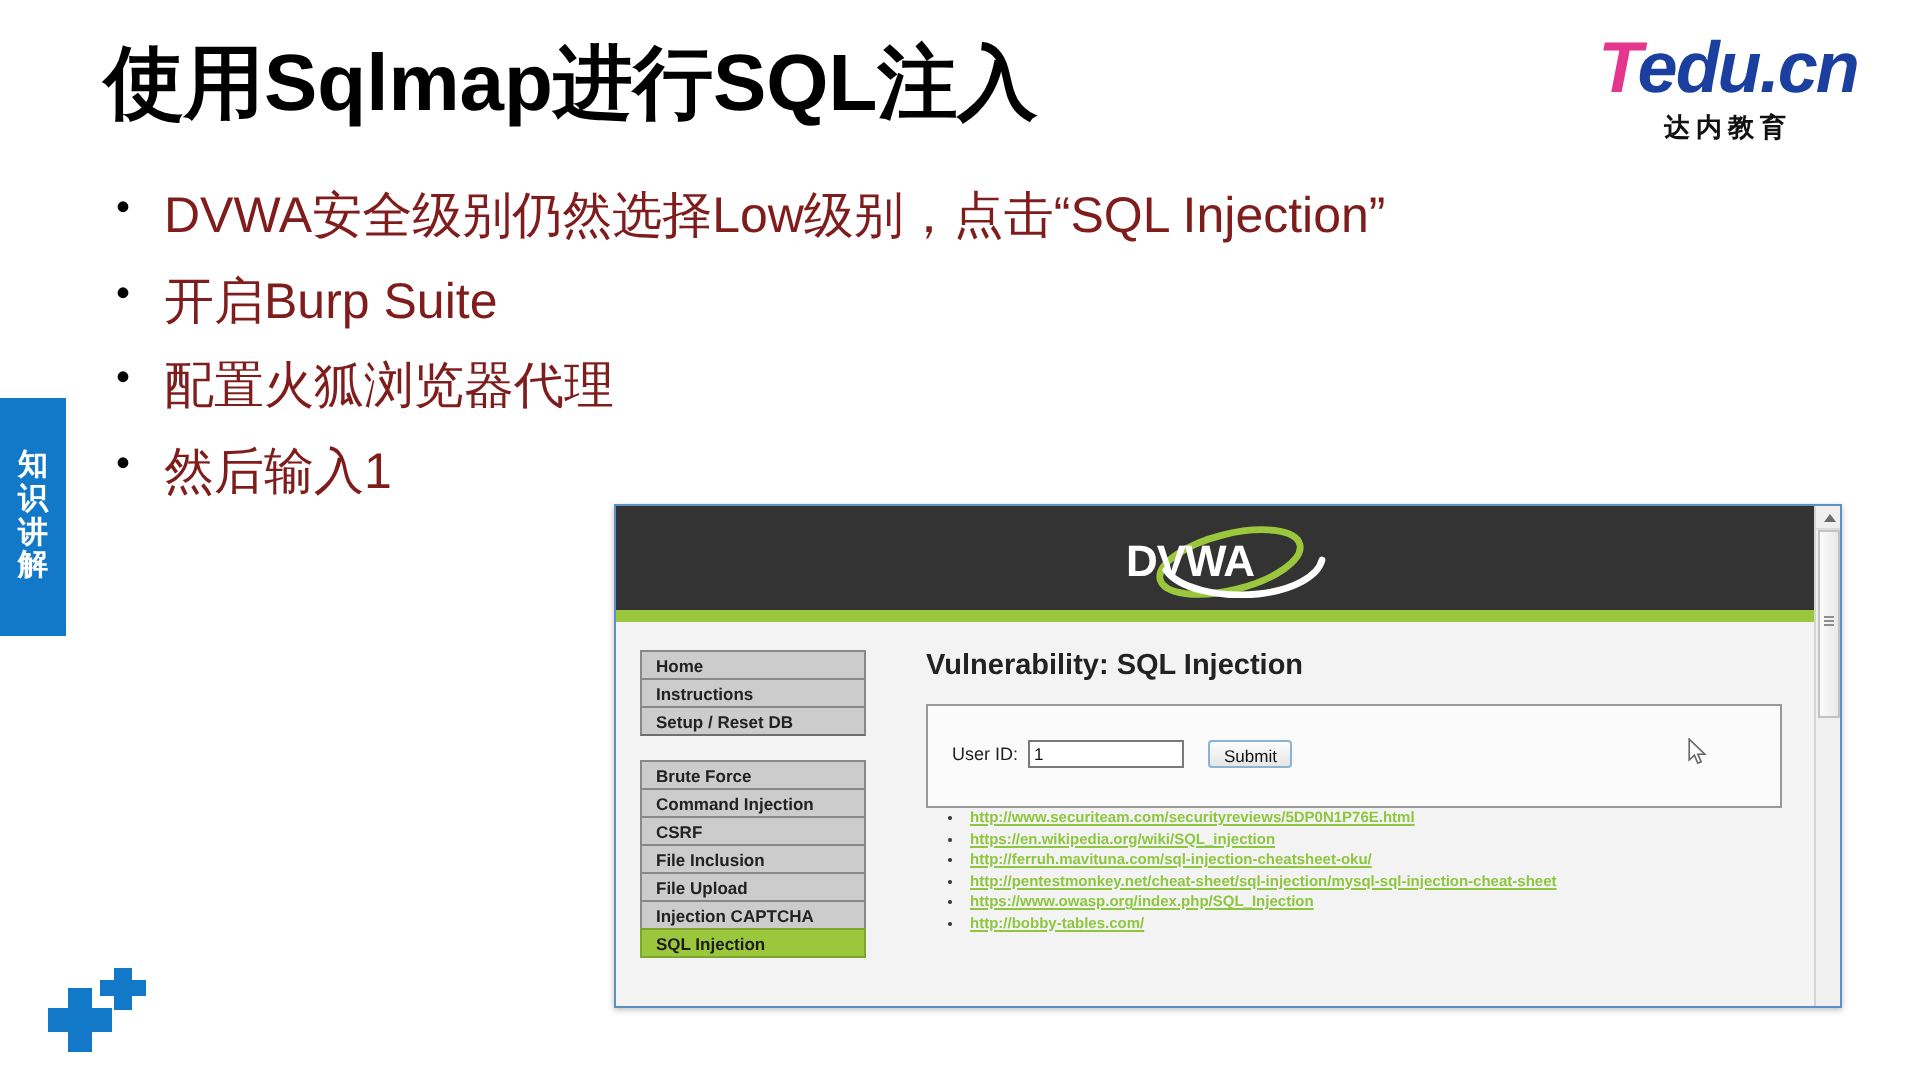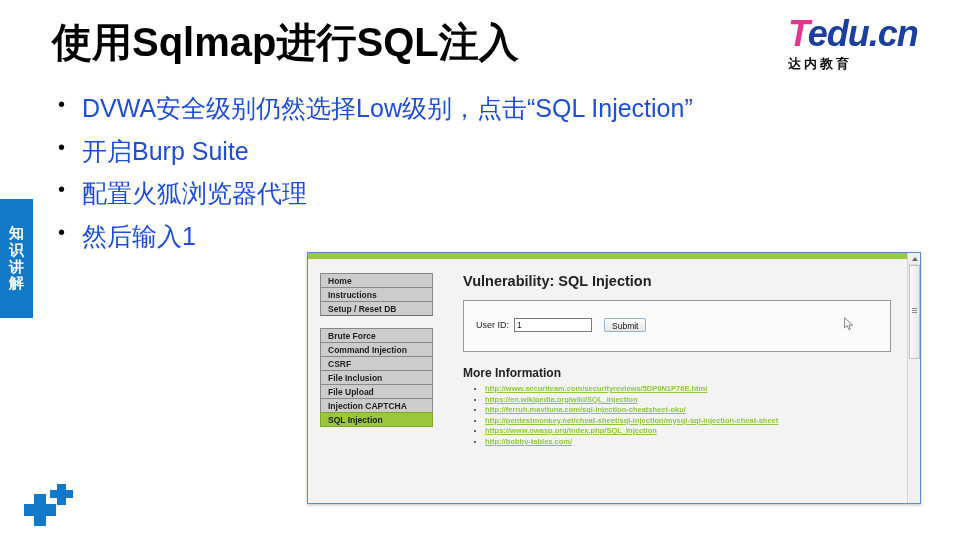--- a/index.html
+++ b/index.html
@@ -51,21 +51,21 @@
     height: 50px;
   }
 
   
   .brand {
     position: absolute;
     right: 20px;
     top: 16px;
     width: 152px;
     height: 52px;
-    text-align: left;
+    text-align: center;
   }
   .brand-main {
     font-size: 36px;
     font-weight: bold;
     font-style: italic;
     line-height: 1;
     letter-spacing: -1px;
     white-space: nowrap;
   }
   .brand-t { color: #e5368f; }
@@ -97,21 +97,21 @@
   .bullets {
     position: absolute;
     left: 52px;
     top: 92px;
     width: 760px;
   }
   .bullet {
     position: relative;
     padding-left: 30px;
     font-size: 25px;
-    color: #1d4ed8;
+    color: #7f1d1d;
     line-height: 1.34;
     margin-bottom: 9px;
   }
   .bullet::before {
     content: "\2022";
     position: absolute;
     left: 6px;
     top: -1px;
     font-size: 20px;
     color: #000000;
@@ -341,20 +341,27 @@
 
   <svg class="plus-deco" viewBox="0 0 66 50">
     <path d="M16 22h10V12h12v10h10v12H38v10H26V34H16z" fill="#1278c8"></path>
     <path d="M42 6h7V0h9v6h7v8h-7v7h-9v-7h-7z" fill="#1278c8" transform="translate(0,2)"></path>
   </svg>
 
   <div class="dvwa-window">
 
     <div class="dvwa-viewport">
 
+      <div class="dvwa-header">
+        <svg class="dvwa-logo" viewBox="0 0 116 38">
+          <ellipse cx="60" cy="20" rx="36" ry="14" fill="none" stroke="#9bc73c" stroke-width="3.4" transform="rotate(-14 60 20)"></ellipse>
+          <path d="M28 24c6 9 26 14 46 12 18-2 30-9 32-17" fill="none" stroke="#ffffff" stroke-width="3.4" stroke-linecap="round"></path>
+          <text x="8" y="27" font-family="Liberation Sans, sans-serif" font-size="22" font-weight="bold" fill="#ffffff" letter-spacing="-0.5">DVWA</text>
+        </svg>
+      </div>
       <div class="dvwa-greenbar"></div>
 
       <div class="dvwa-body">
 
         <div class="dvwa-nav">
           <div class="nav-item">Home</div>
           <div class="nav-item">Instructions</div>
           <div class="nav-item">Setup / Reset DB</div>
           <div class="nav-gap"></div>
           <div class="nav-item">Brute Force</div>
@@ -371,21 +378,20 @@
 
           <div class="form-box">
             <span class="form-label">User ID:</span>
             <input class="form-input" type="text" value="1" style="">
             <button class="form-submit">Submit</button>
             <svg class="cursor-arrow" viewBox="0 0 10 14">
               <path d="M0.6 0.6 L0.6 11 L3.2 8.6 L4.9 12.6 L6.6 11.9 L4.9 8.1 L8.4 8.1 Z" fill="#ffffff" stroke="#666666" stroke-width="0.8"></path>
             </svg>
           </div>
 
-          <div class="more-info-title">More Information</div>
           <ul class="link-list">
             <li><span class="lnk">http://www.securiteam.com/securityreviews/5DP0N1P76E.html</span></li>
             <li><span class="lnk">https://en.wikipedia.org/wiki/SQL_injection</span></li>
             <li><span class="lnk">http://ferruh.mavituna.com/sql-injection-cheatsheet-oku/</span></li>
             <li><span class="lnk">http://pentestmonkey.net/cheat-sheet/sql-injection/mysql-sql-injection-cheat-sheet</span></li>
             <li><span class="lnk">https://www.owasp.org/index.php/SQL_Injection</span></li>
             <li><span class="lnk">http://bobby-tables.com/</span></li>
           </ul>
         </div>
 

